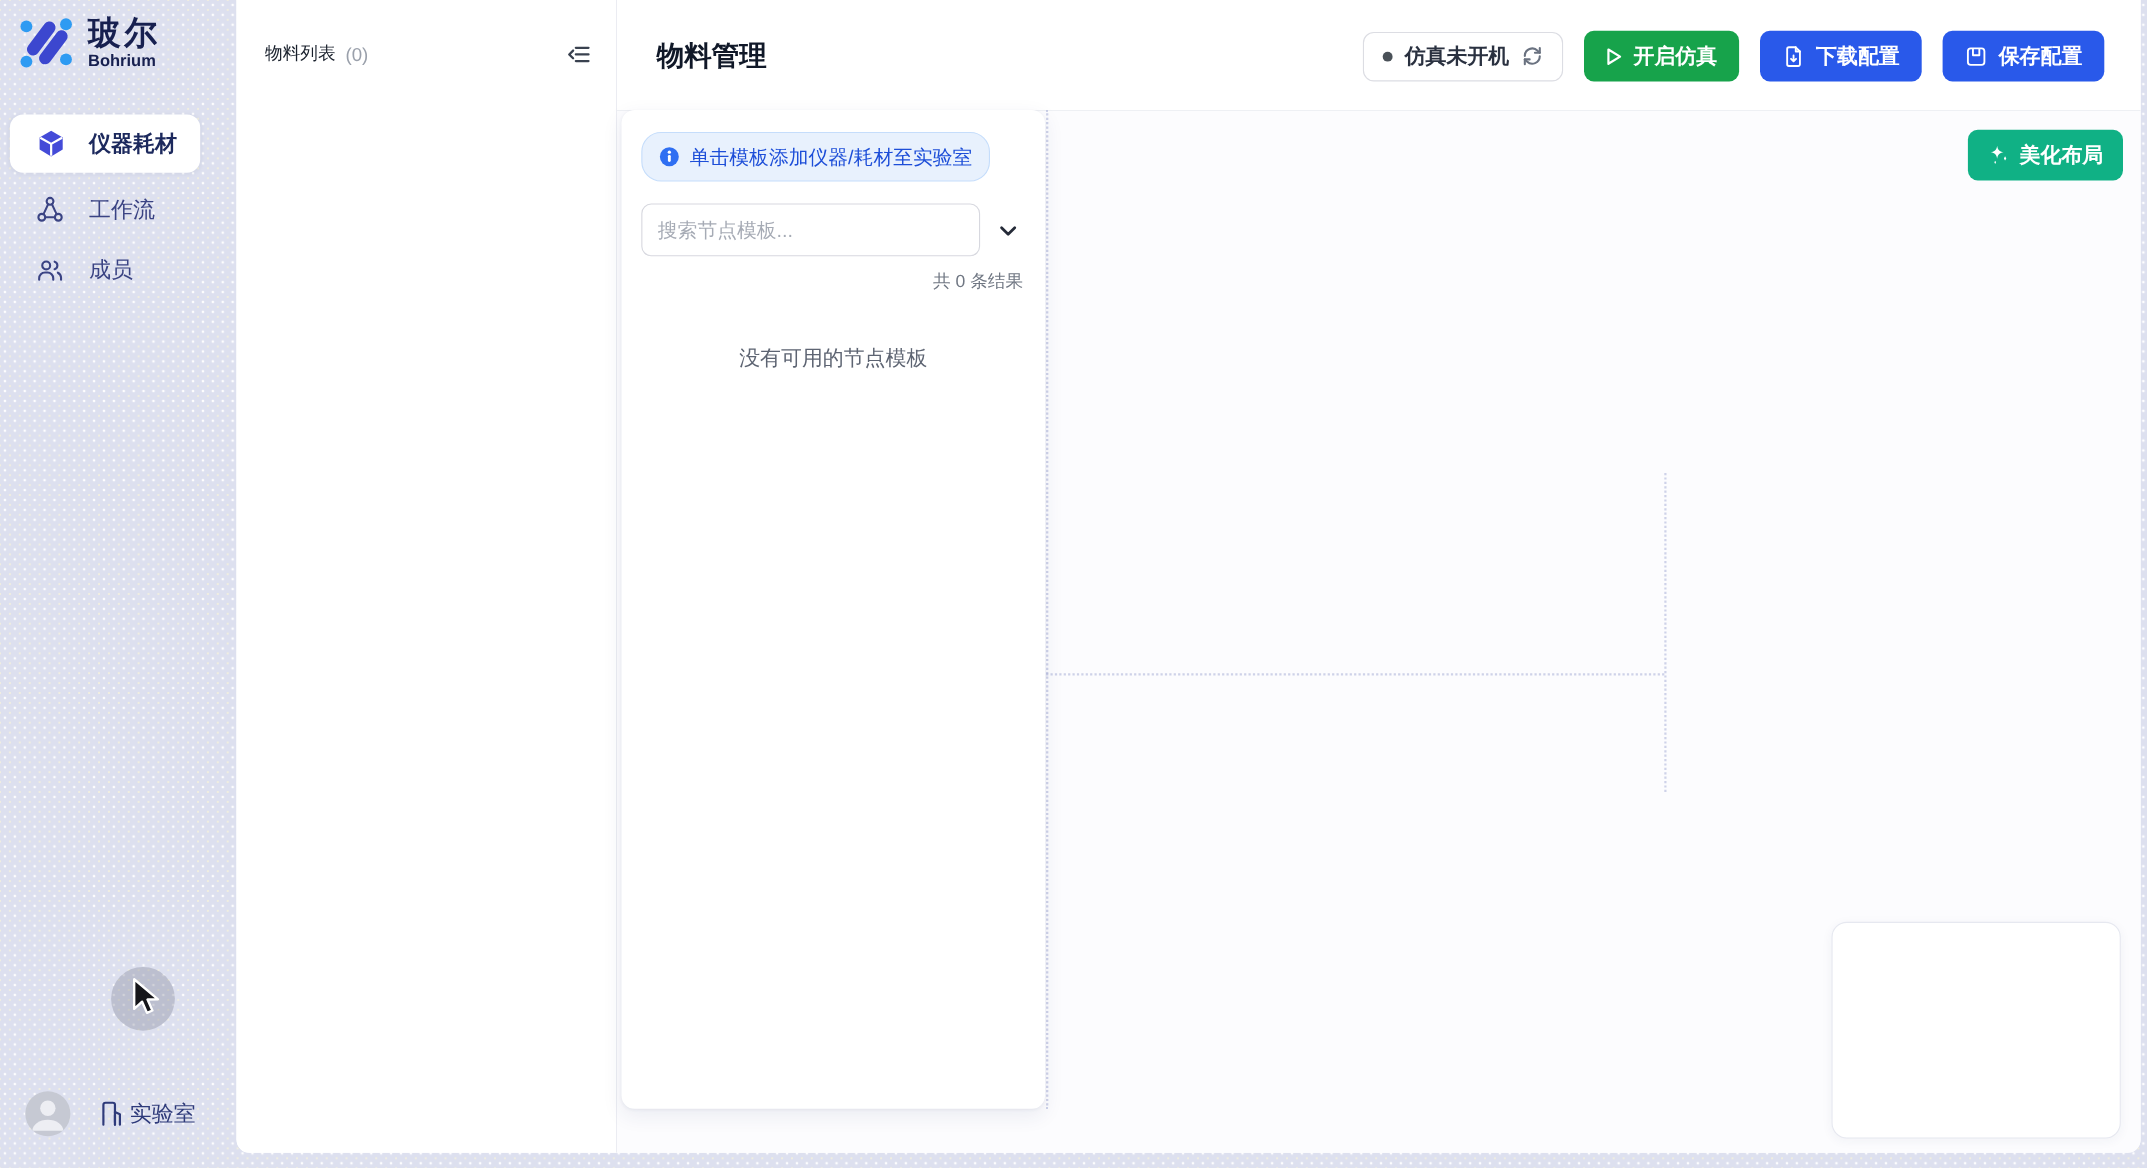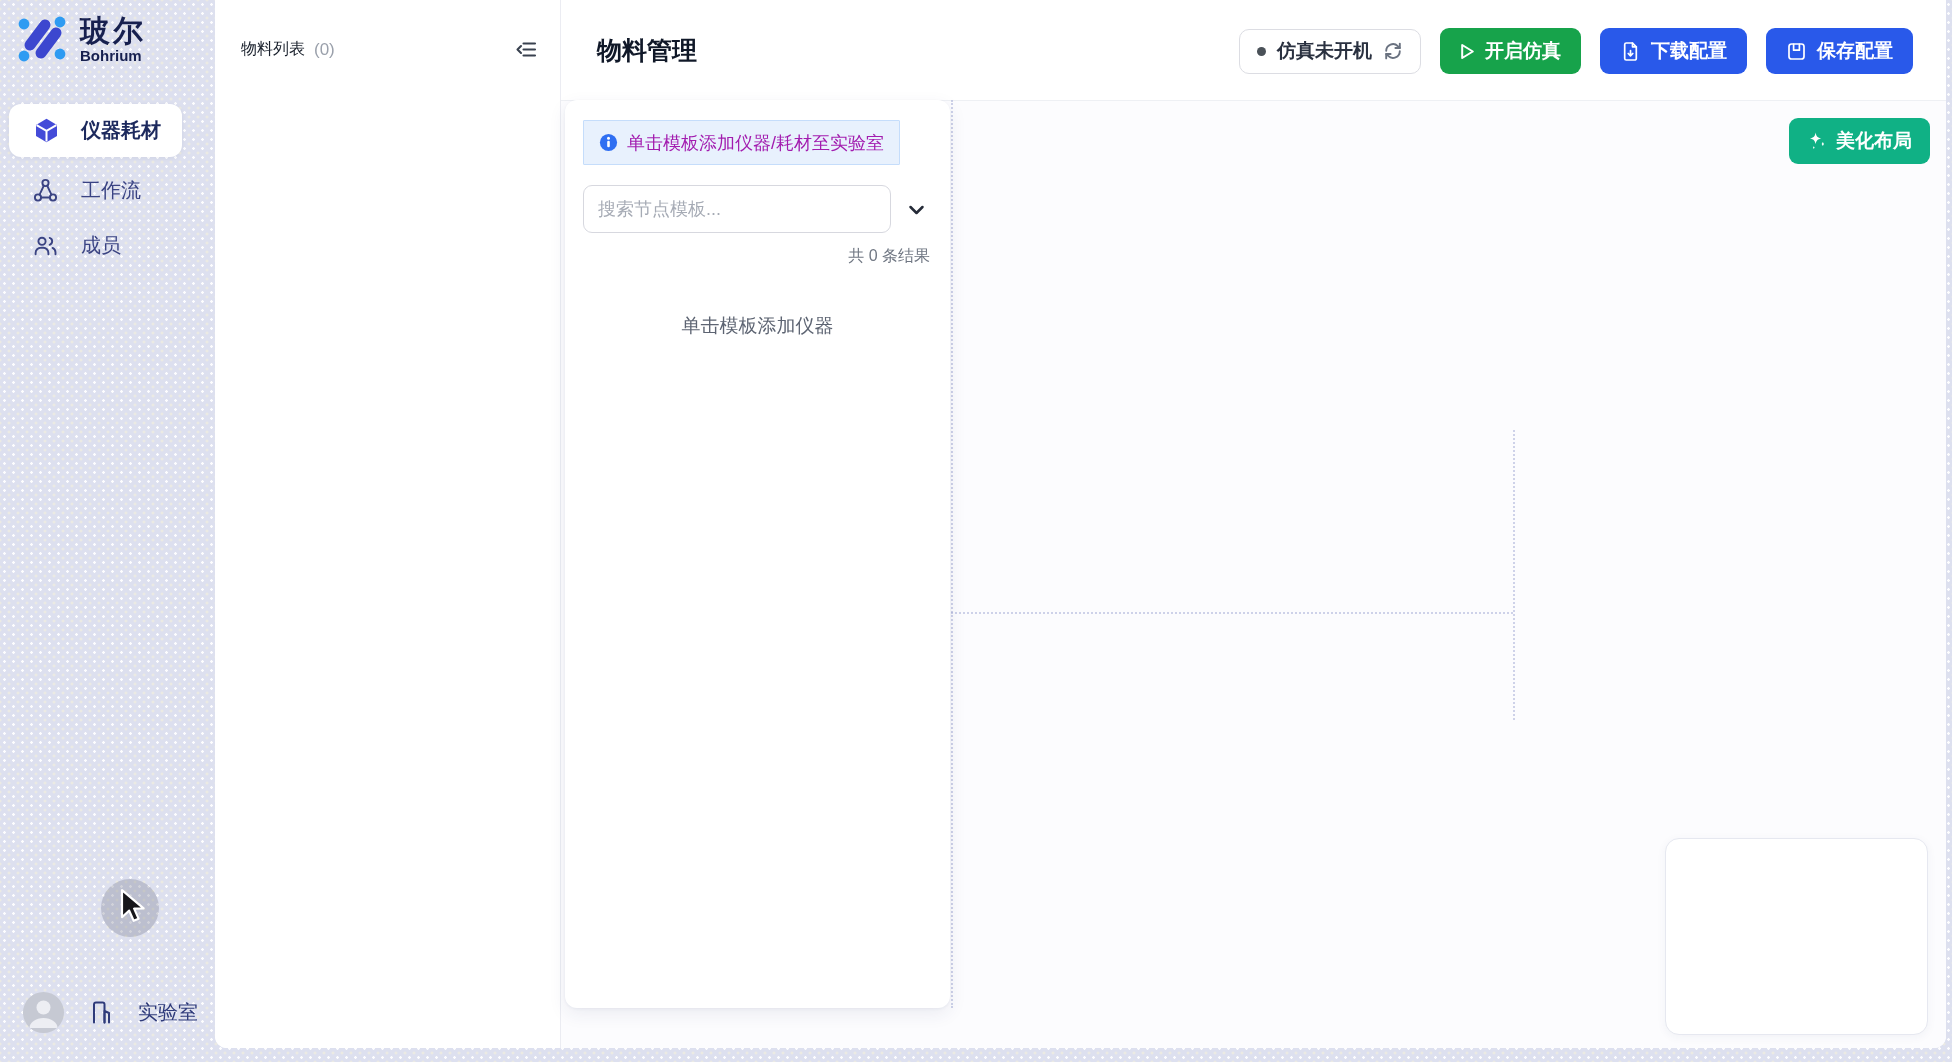--- a/index.html
+++ b/index.html
@@ -29,21 +29,21 @@
   .nav-active .lbl{ font-size:20px; font-weight:bold; color:#1c295d; }
   .nav-item{
     left:0; width:215px; height:53px; display:flex; align-items:center;
     padding-left:33px; gap:23px; color:#3a4383; cursor:pointer;
   }
   .nav-item .lbl{ font-size:20px; color:#3a4383; }
   .avatar{
     left:23px; top:992px; width:41px; height:41px; border-radius:50%;
     background:#c6c9d3; overflow:hidden; cursor:pointer;
   }
-  .lab-row{ left:88px; top:999px; display:flex; align-items:center; gap:23px; color:#2e3a7a; cursor:pointer;}
+  .lab-row{ left:88px; top:999px; display:flex; align-items:center; gap:3px; color:#2e3a7a; cursor:pointer;}
   .lab-row .lbl{ font-size:20px; color:#2e3a7a; }
 
   
   #sheet{ left:215px; top:0; width:1731px; height:1048px; background:#fff; border-radius:0 0 12px 12px; }
 
   
   #left-panel{ left:215px; top:0; width:346px; height:1048px; background:#fff;
     border-right:1px solid #ebecf2; border-radius:0 0 0 12px; }
   .lp-head{ display:flex; align-items:center; padding:38px 22px 0 26px; }
   .lp-title{ font-size:16px; font-weight:normal; color:#19202c; }
@@ -69,21 +69,21 @@
   #canvas{ left:561px; top:101px; width:1385px; height:947px; background:#fcfcfe; border-radius:0 0 12px 0; }
   .guide{ position:absolute; pointer-events:none; }
   .gv{ border-left:2px dotted rgba(168,175,215,.55); width:0; }
   .gh{ border-top:2px dotted rgba(168,175,215,.55); height:0; }
 
   
   #tpl-panel{ left:565px; top:100px; width:385px; height:908px; background:#fff; border-radius:12px;
     box-shadow:0 6px 18px rgba(40,50,100,.08), 0 1px 3px rgba(40,50,100,.06);
     padding:20px 18px; }
   .banner{ display:inline-flex; align-items:center; gap:9px; height:45px; padding:0 15px;
-    background:#e8f1fd; border:1px solid #c5ddfb; border-radius:1px; color:#a21caf; font-size:18px;justify-content:flex-end; }
+    background:#e8f1fd; border:1px solid #c5ddfb; border-radius:18px; color:#1d4ed8; font-size:18px;justify-content:flex-end; }
   .search-row{ margin-top:20px; display:flex; align-items:center; gap:11px; }
   .search-input{ width:308px; height:48px; border:1px solid #d7d8df; border-radius:9px;
     padding:0 14px; font-size:18px; color:#333; outline:none; background:#fff; font-family:inherit;}
   .search-input::placeholder{ color:#a6abb5; }
   .chev-btn{ display:flex; align-items:center; justify-content:center; width:28px; height:40px; cursor:pointer; }
   .result-count{ margin-top:13px; text-align:right; font-size:16px; color:#707783; padding-right:2px; }
   .empty-text{ margin-top:46px; text-align:center; font-size:19px; color:#5d6472; }
 
   
   #beautify{ left:1789px; top:118px; }
@@ -255,21 +255,21 @@
   <div class="search-row">
     <input class="search-input" type="text" placeholder="搜索节点模板..." style="">
     <span class="chev-btn">
       <svg width="21" height="21" viewBox="0 0 21 21" fill="none" stroke="#252b38" stroke-width="2.5" stroke-linecap="round" stroke-linejoin="round">
         <path d="M4.5 8 L10.5 14 L16.5 8"></path>
       </svg>
     </span>
   </div>
 
   <div class="result-count">共 0 条结果</div>
-  <div class="empty-text">单击模板添加仪器</div>
+  <div class="empty-text">没有可用的节点模板</div>
 </div>
 
 <button id="beautify" class="abs btn btn-teal">
   <span>
     <svg width="20" height="20" viewBox="0 0 20 20" fill="#fff">
       <path d="M8.6 1.5 C9.2 5.4 10.6 6.8 14.4 7.4 C10.6 8 9.2 9.4 8.6 13.3 C8 9.4 6.6 8 2.8 7.4 C6.6 6.8 8 5.4 8.6 1.5 Z"></path>
       <path d="M15.8 11 l1.1 2 -1.1 2 -1.1 -2 Z"></path>
       <path d="M6.8 15.2 l.8 1.4 -.8 1.4 -.8 -1.4 Z"></path>
     </svg>
   </span>

